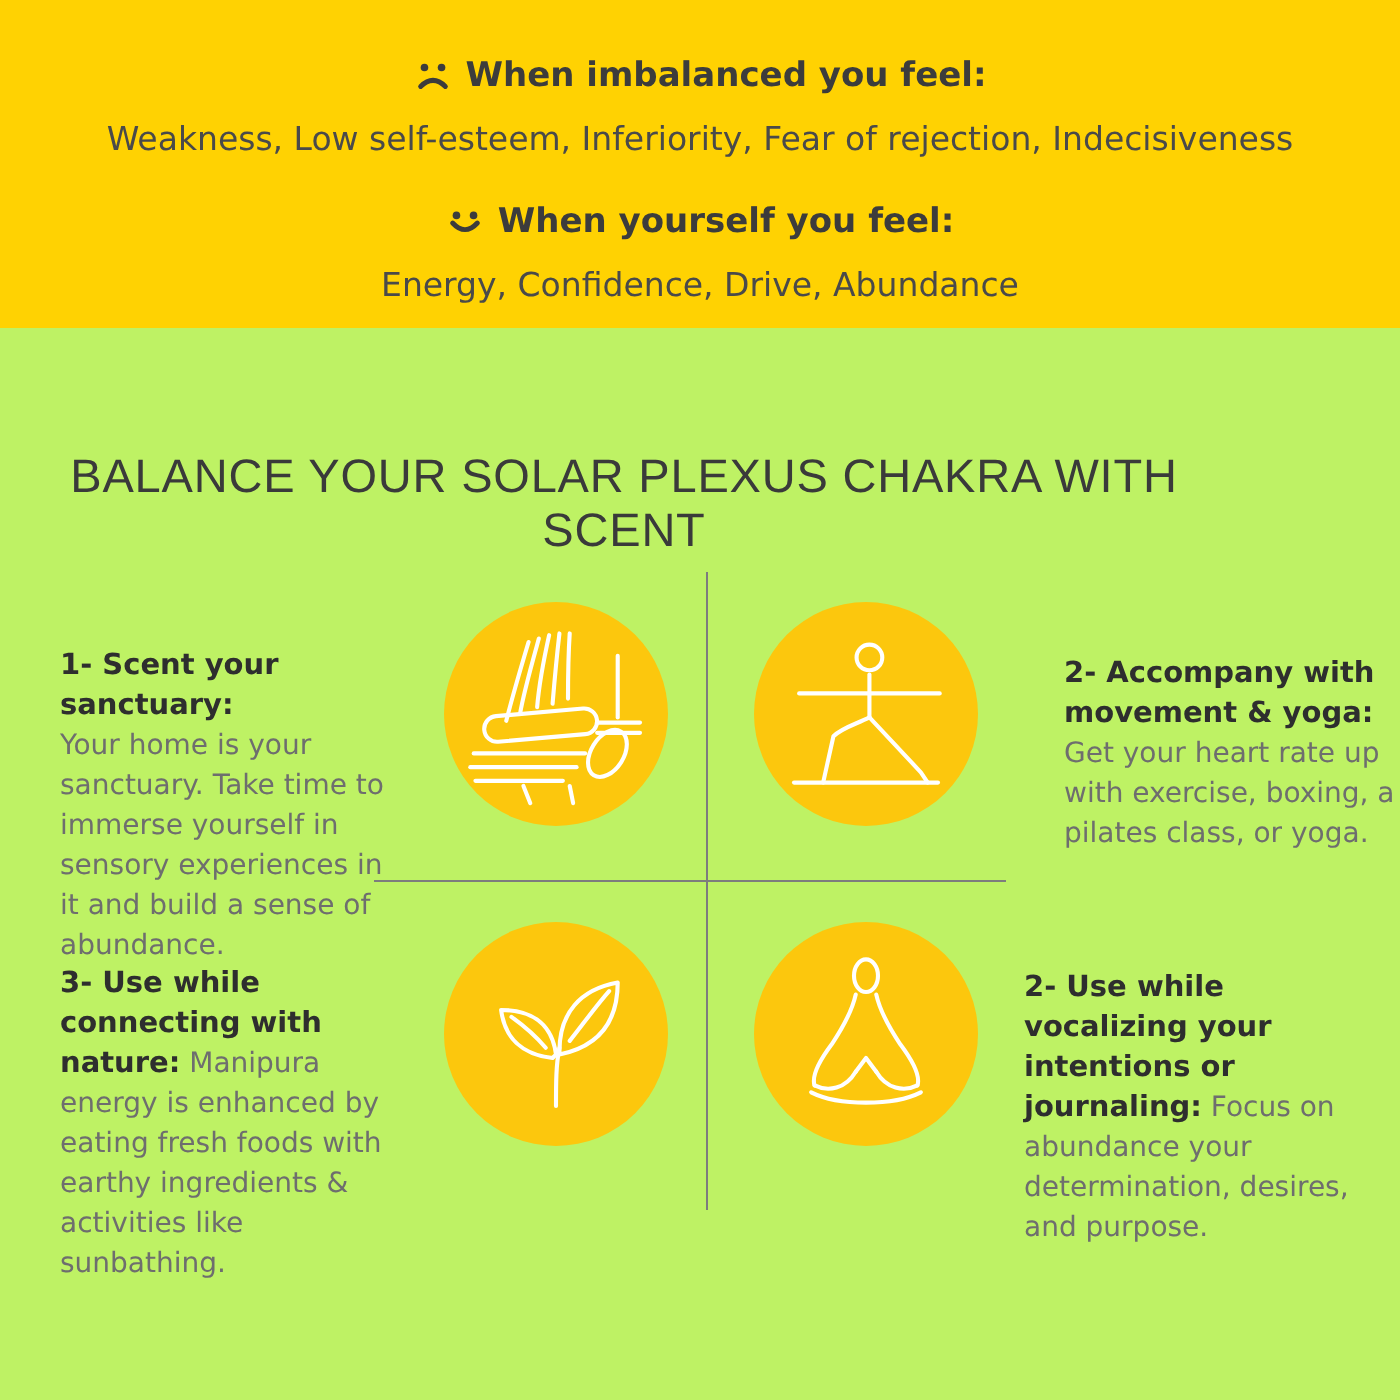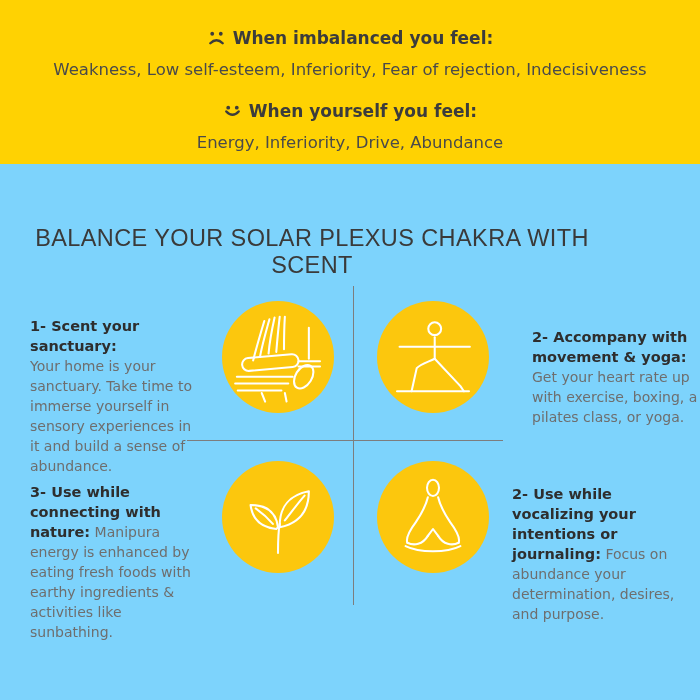--- a/index.html
+++ b/index.html
@@ -1,17 +1,17 @@
 <!DOCTYPE html>
 <html><head>
 <meta charset="utf-8">
 <style>
   html,body{margin:0;padding:0;background:#ffffff;}
   .canvas{
-    position:relative;width:700px;height:700px;background:#7dd3fc;overflow:hidden;
+    position:relative;width:700px;height:700px;background:#bef264;overflow:hidden;
     font-family:"DejaVu Sans","Liberation Sans",sans-serif;
   }
   
   .banner{
     position:absolute;left:0;top:0;width:700px;height:164px;
     background:#FFD202;text-align:center;box-sizing:border-box;padding-top:27px;
   }
   .banner-heading{
     font-size:17px;font-weight:bold;color:#3C3C3C;line-height:22px;
     display:flex;align-items:center;justify-content:center;gap:7px;
@@ -37,21 +37,21 @@
   .c-bl{left:222px;top:461px;}
   .c-br{left:377px;top:461px;}
   .divider-v{position:absolute;left:353px;top:286px;width:1px;height:319px;background:#7D7D7D;}
   .divider-h{position:absolute;left:187px;top:440px;width:316px;height:1px;background:#7D7D7D;}
   
   .tip{
     position:absolute;font-size:14px;line-height:20px;color:#6E6E6E;
   }
   .tip b{color:#2E2E2E;font-size:14.5px;}
   .tip b.block{display:block;}
-  .t1{left:30px;top:302px;width:168px;}
+  .t1{left:30px;top:309px;width:168px;}
   .t2{left:532px;top:313px;width:176px;}
   .t3{left:30px;top:468px;width:176px;}
   .t4{left:512px;top:470px;width:176px;}
   .icon-stroke{fill:none;stroke:#ffffff;stroke-width:2.4;stroke-linecap:round;stroke-linejoin:round;}
 </style>
 </head>
 <body>
 
 <div class="canvas">
 
@@ -67,21 +67,21 @@
     <div class="banner-items">Weakness, Low self-esteem, Inferiority, Fear of rejection, Indecisiveness</div>
 
     <div class="banner-heading">
       <svg class="face-icon" viewBox="0 0 20 20">
         <circle cx="5.5" cy="6" r="2" fill="#3C3C3C"></circle>
         <circle cx="14.5" cy="6" r="2" fill="#3C3C3C"></circle>
         <path d="M3.5,10 Q10,17 16.5,10" fill="none" stroke="#3C3C3C" stroke-width="2.6" stroke-linecap="round"></path>
       </svg>
       <span>When yourself you feel:</span>
     </div>
-    <div class="banner-items">Energy, Inferiority, Drive, Abundance</div>
+    <div class="banner-items">Energy, Confidence, Drive, Abundance</div>
   </div>
 
   <div class="page-title">BALANCE YOUR SOLAR PLEXUS CHAKRA WITH SCENT</div>
 
   <div class="divider-v"></div>
   <div class="divider-h"></div>
 
   <p class="tip t1"><b class="block">1- Scent your sanctuary:</b><span>Your home is your sanctuary. Take time to immerse yourself in sensory experiences in it and build a sense of abundance.</span></p>
 
   <p class="tip t2"><b class="block">2- Accompany with movement &amp; yoga:</b><span>Get your heart rate up with exercise, boxing, a pilates class, or yoga.</span></p>

